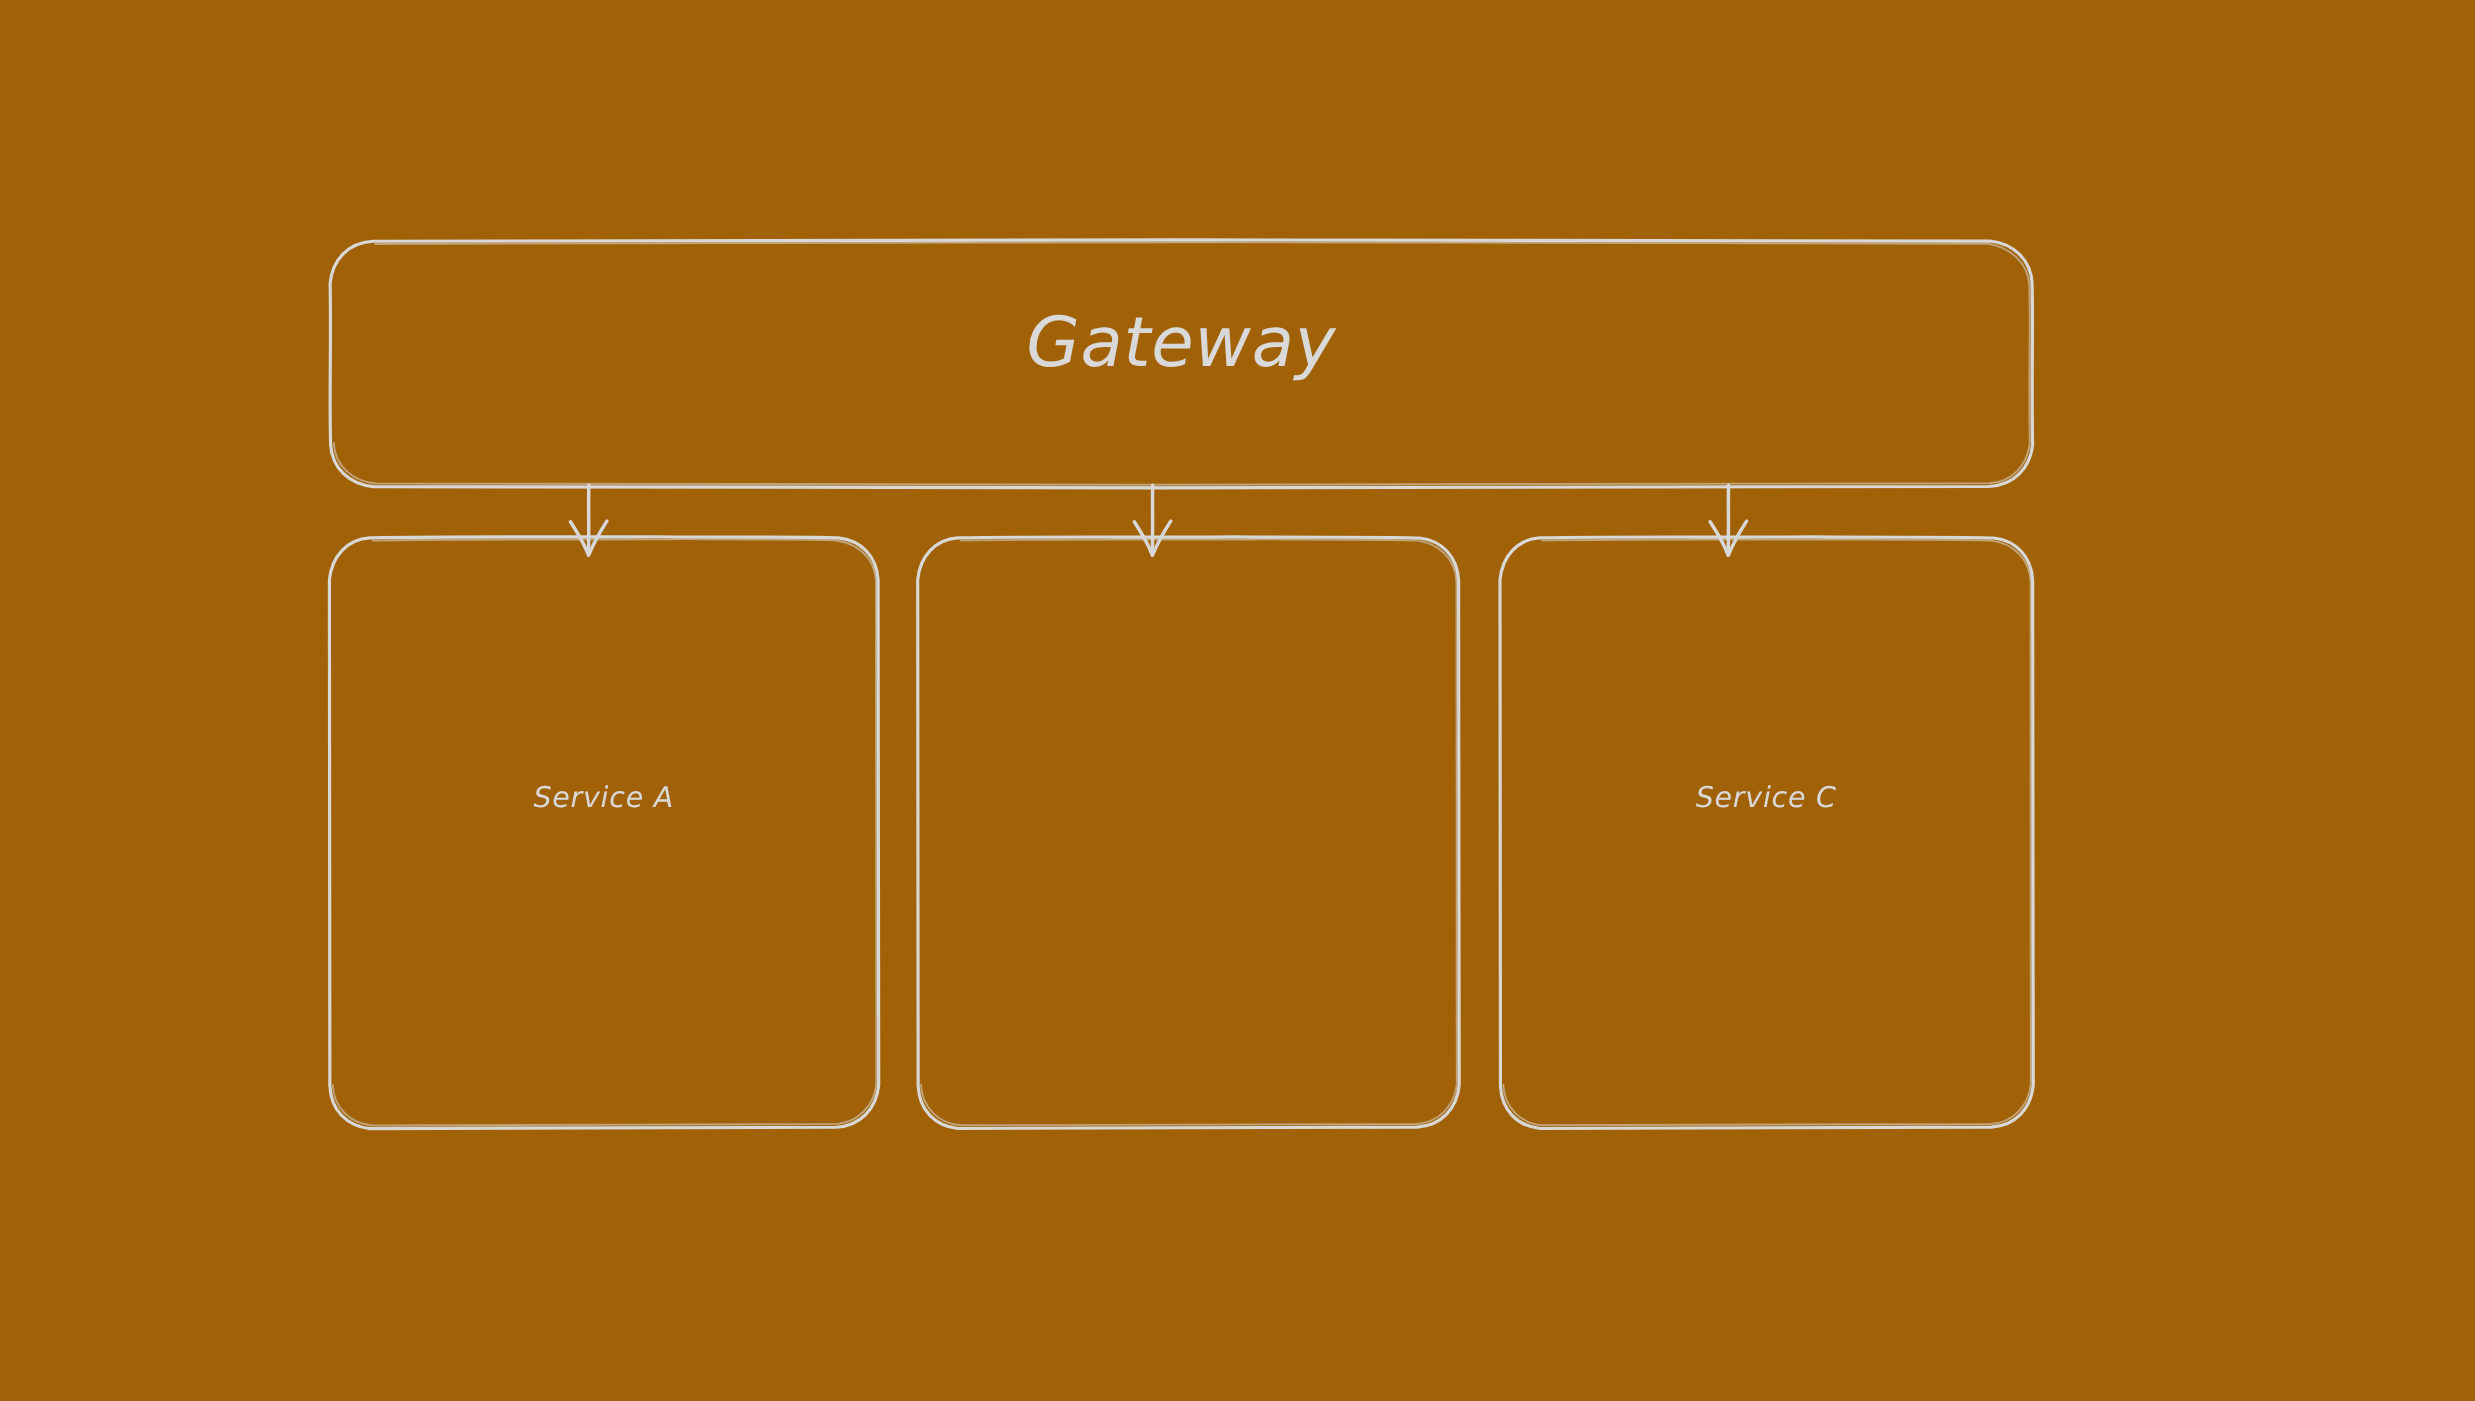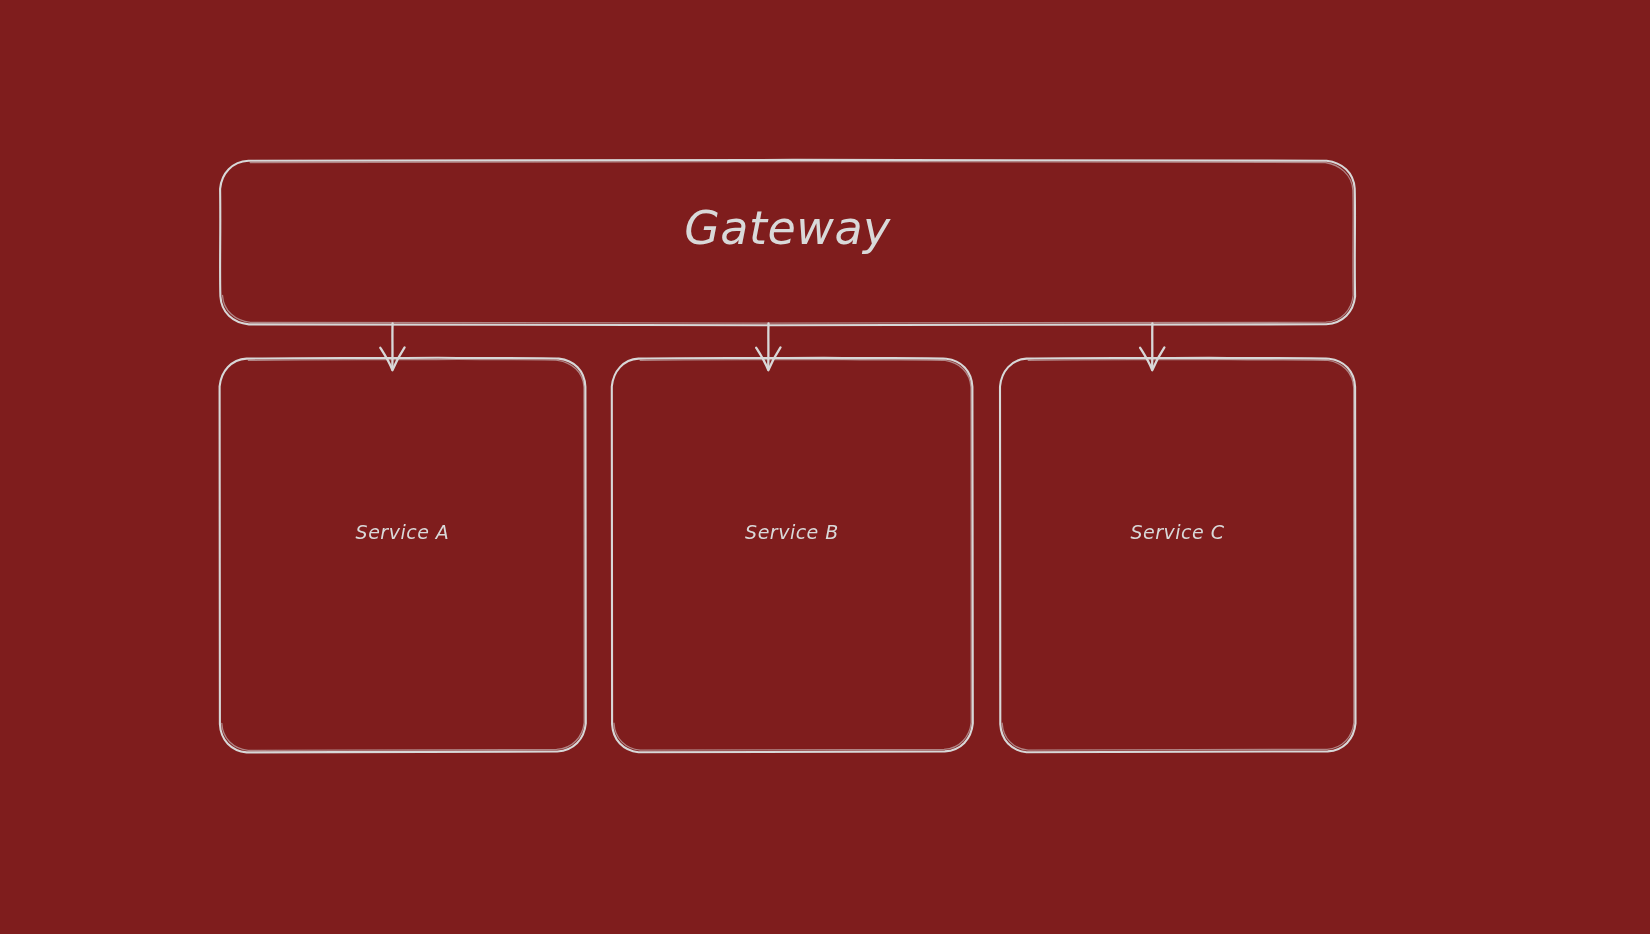--- a/index.html
+++ b/index.html
@@ -10,21 +10,21 @@
   body {
     width: 1650px;
     height: 934px;
     overflow: hidden;
     font-family: "DejaVu Sans", sans-serif;
   }
   #canvas {
     position: relative;
     width: 1650px;
     height: 934px;
-    background: #7f1d1d;
+    background: #a16207;
   }
   #sketch-layer {
     position: absolute;
     left: 0;
     top: 0;
     width: 1650px;
     height: 934px;
   }
   .node-label {
     position: absolute;
@@ -156,17 +156,16 @@
       <path fill="none" stroke="#d8d8d8" stroke-width="2.3" stroke-linecap="round" stroke-linejoin="round" d="M 1140.1 347.8 C 1144.2 354.2, 1148.9 361.4, 1152.2 370.2
                M 1164.4 347.4 C 1160.1 354, 1155.9 361.3, 1152.2 370.2"></path>
     </g>
 
   </svg>
 
   <div class="node-label gateway-label" style="left:220px; top:205px; width:1135px;">Gateway</div>
 
   <div class="node-label service-label" style="left:220px; top:518px; width:365px;">Service A</div>
 
-  <div class="node-label service-label" style="left:612px; top:518px; width:360px;">Service B</div>
 
   <div class="node-label service-label" style="left:1000px; top:518px; width:355px;">Service C</div>
 
 </div>
 
 </body></html>

